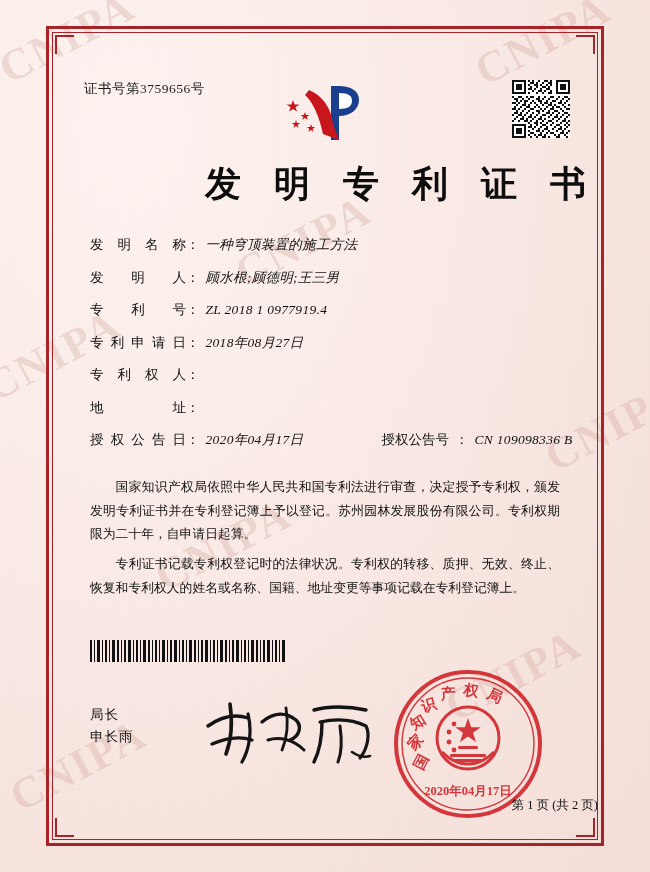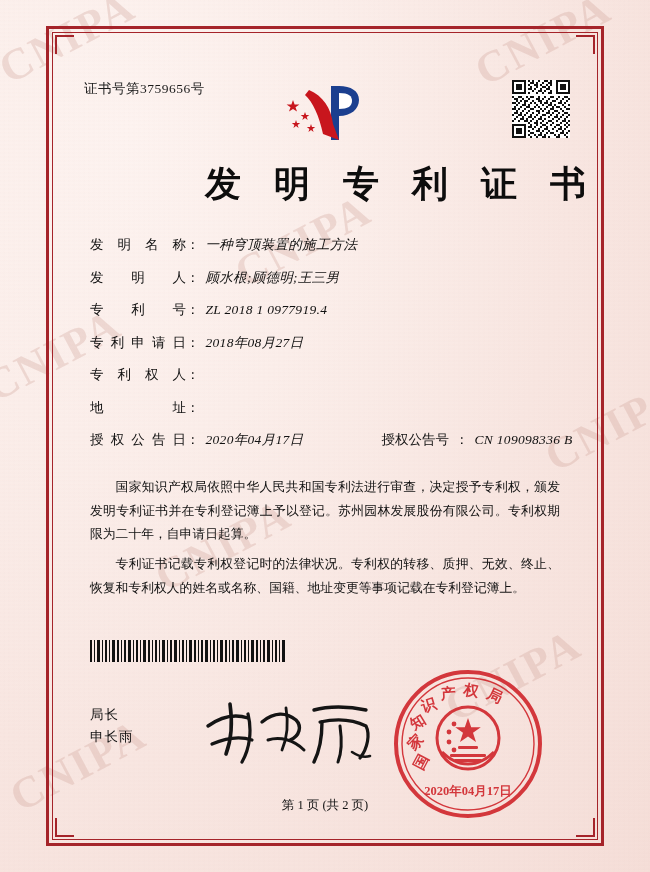--- a/index.html
+++ b/index.html
@@ -233,21 +233,21 @@
     top: 636px;
     width: 152px;
     height: 152px;
   }
 
   
   .footer {
     position: absolute;
     left: 0; right: 0;
     bottom: 26px;
-    text-align: center;
+    text-align: right;
     font-size: 12.5px;
     color: #111;
   }
 </style>
 </head>
 <body>
 
 <div class="page">
 
   <div class="paper-texture"></div>

